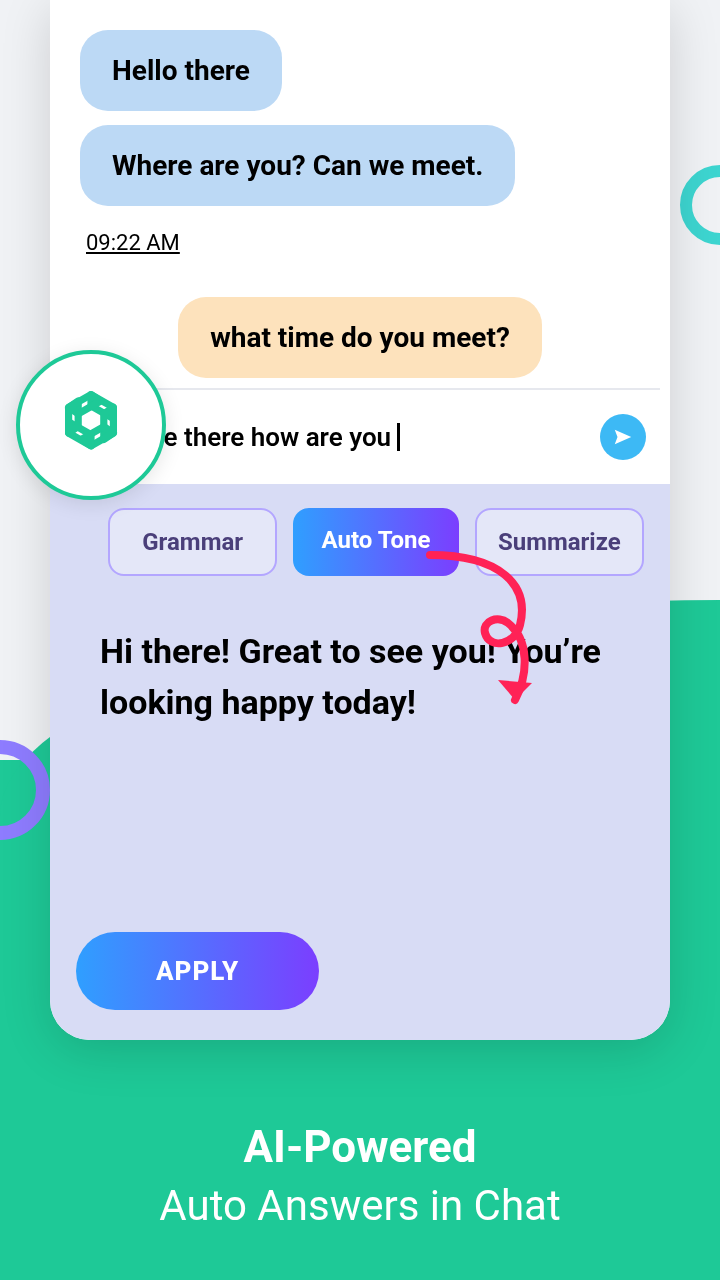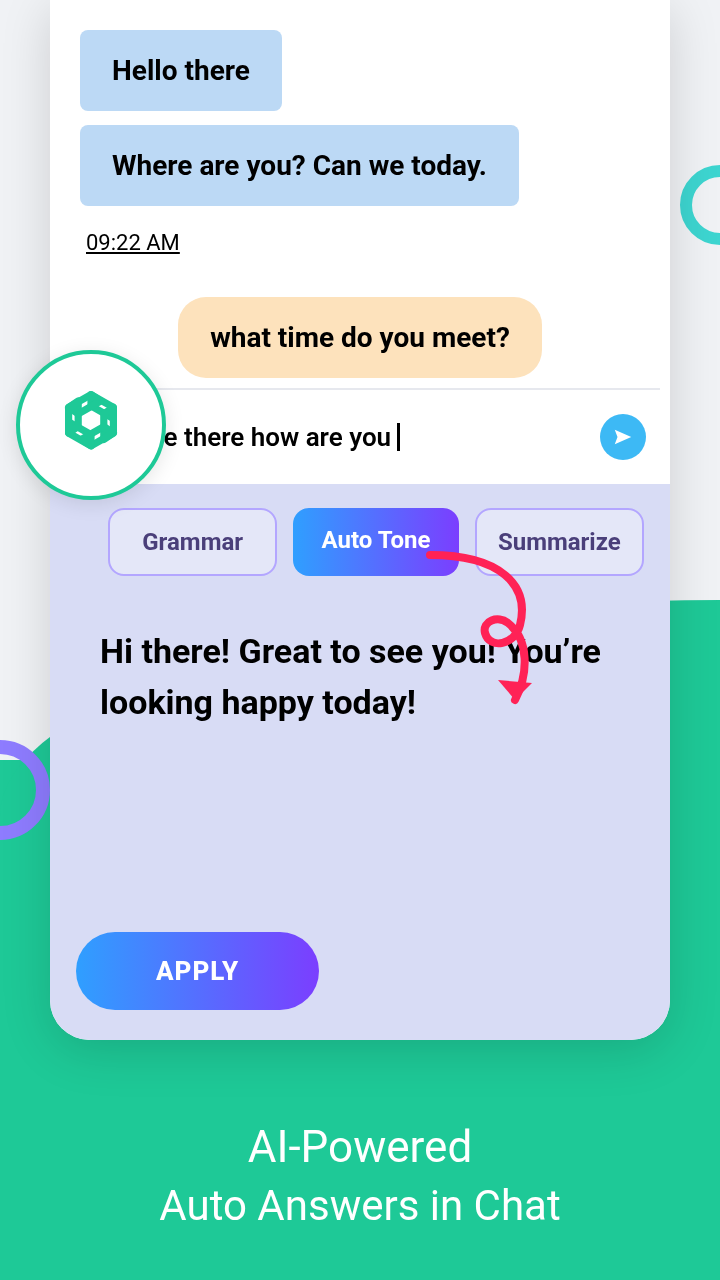--- a/index.html
+++ b/index.html
@@ -61,21 +61,21 @@
     padding: 30px 30px 10px 30px;
     flex: 0 0 auto;
   }
 
   .bubble-left {
     background: #bcd9f5;
     color: #000;
     font-size: 28px;
     font-weight: 700;
     padding: 24px 32px;
-    border-radius: 8px;
+    border-radius: 28px;
     display: inline-block;
     max-width: 90%;
     margin-bottom: 14px;
   }
   .bubble-row { display: flex; }
   .bubble-row.right { justify-content: center; }
   .bubble-right {
     background: #fde2bc;
     color: #000;
     font-size: 28px;
@@ -215,21 +215,21 @@
   .footer-text {
     position: absolute;
     bottom: 50px;
     left: 0; right: 0;
     text-align: center;
     z-index: 2;
     color: #fff;
   }
   .footer-text .line1 {
     font-size: 44px;
-    font-weight: 400;
+    font-weight: 700;
     margin-bottom: 8px;
   }
   .footer-text .line2 {
     font-size: 42px;
     font-weight: 400;
   }
 </style>
 </head>
 <body>
 
@@ -239,21 +239,21 @@
 <div class="ring-teal"></div>
 <div class="ring-purple"></div>
 
 <div class="phone">
 
   <div class="chat-area">
     <div class="bubble-row">
       <div class="bubble-left">Hello there</div>
     </div>
     <div class="bubble-row">
-      <div class="bubble-left">Where are you? Can we today.</div>
+      <div class="bubble-left">Where are you? Can we meet.</div>
     </div>
     <div class="time-left">09:22 AM</div>
 
     <div class="bubble-row right">
       <div class="bubble-right">what time do you meet?</div>
     </div>
   </div>
 
   <div class="input-divider"></div>
 

